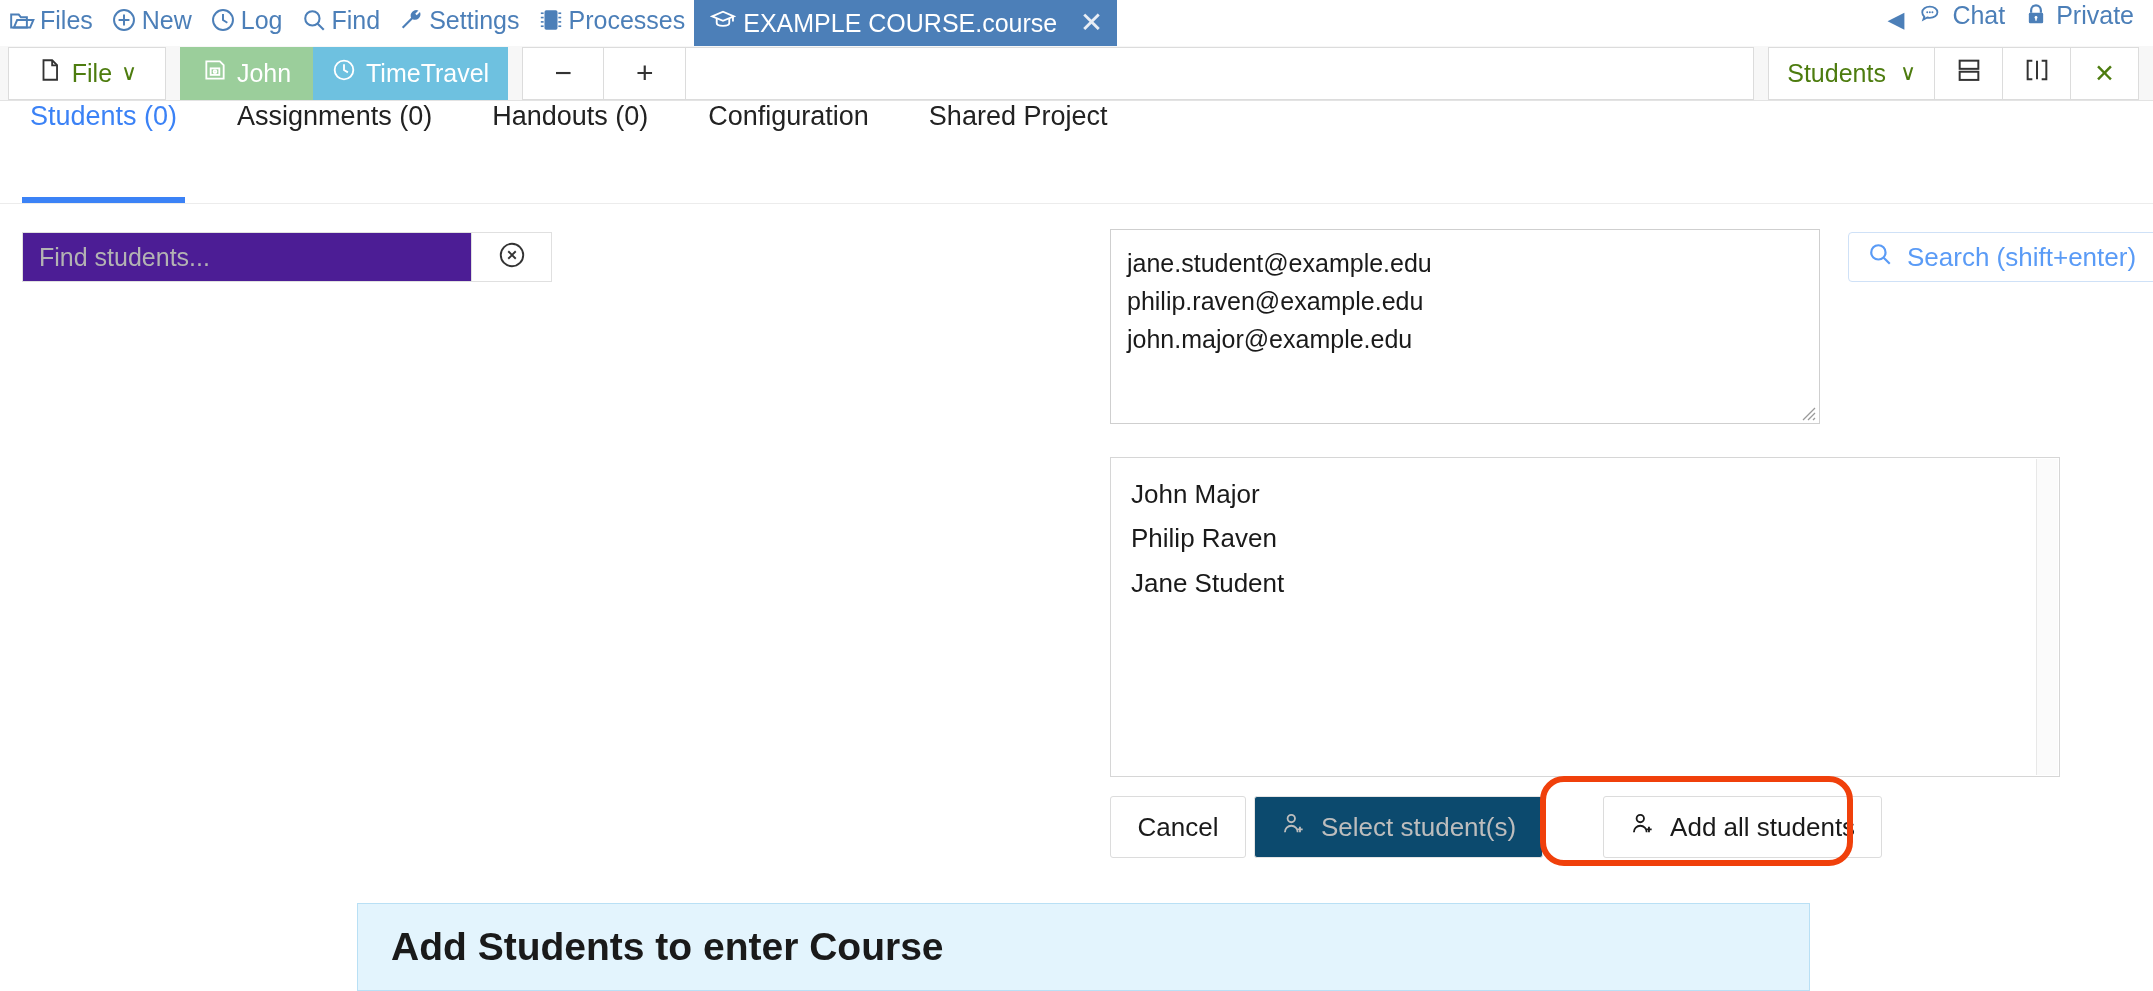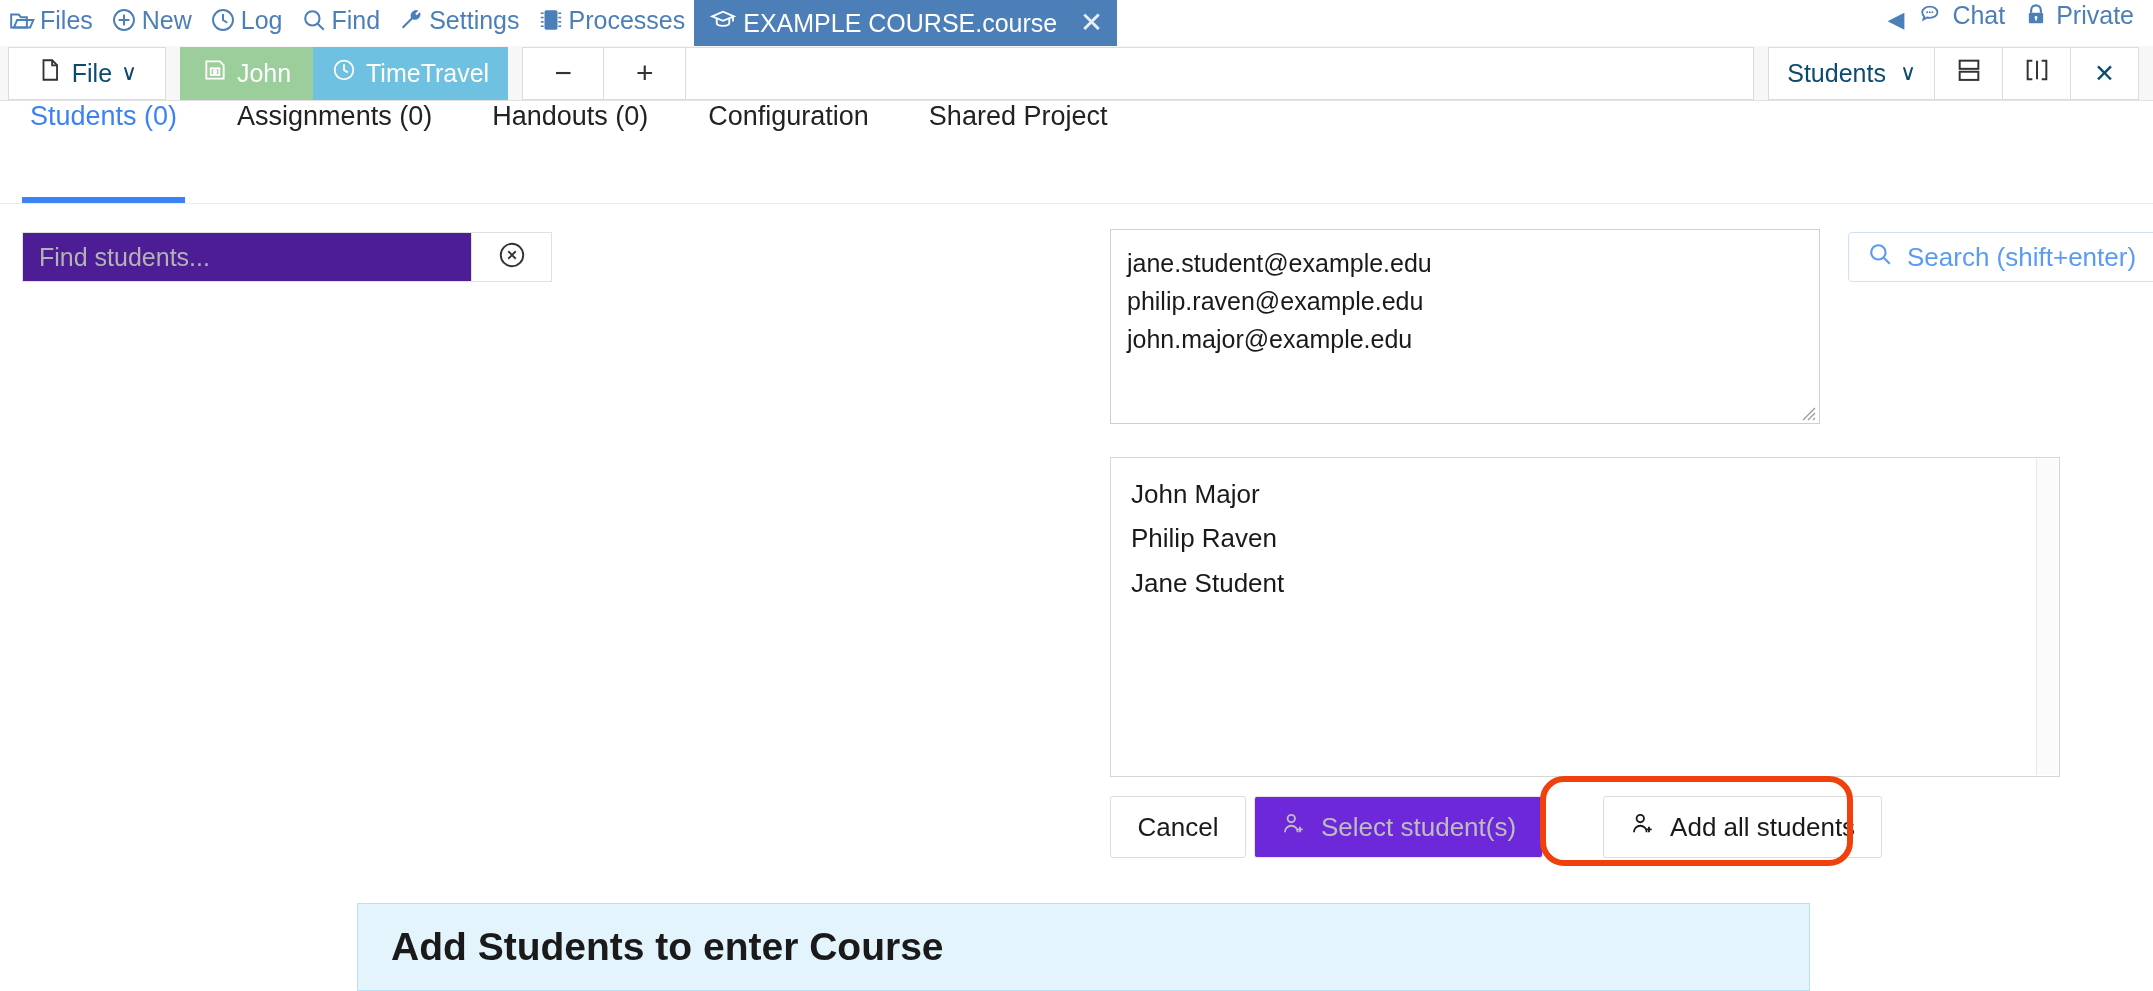--- a/index.html
+++ b/index.html
@@ -49,21 +49,21 @@
   
   .toolbar {
     position:absolute; left:0; top:46px; width:2153px; height:55px;
     background:#f7f7f7; border-bottom:1px solid #e3e3e3;
     display:flex; align-items:center;
   }
   .btn-group { display:flex; align-items:stretch; height:53px; }
   .tbtn {
     display:flex; align-items:center; justify-content:center; gap:9px;
     height:53px; background:#ffffff; border:1px solid #dcdcdc;
-    font-size:25px; color:#0c4a6e; padding:0 18px; cursor:pointer;
+    font-size:25px; color:#4d7c0f; padding:0 18px; cursor:pointer;
     white-space:nowrap;
   }
   .tbtn + .tbtn { border-left:none; }
   .tbtn.file { padding:0 22px; min-width:158px; }
   .tbtn.save { background:#9bce9b; color:#fff; border-color:#9bce9b; min-width:133px;}
   .tbtn.timetravel { background:#6ec1e0; color:#fff; border-color:#6ec1e0; min-width:188px;}
   .tbtn.icononly { width:82px; padding:0; font-size:30px; color:#333;}
   .spacer-fill { flex:1 1 auto; height:53px; background:#fff; border:1px solid #dcdcdc; border-left:none; }
   .toolbar-divider { width:8px; height:53px; background:#f7f7f7; }
   .right-group { display:flex; align-items:stretch; height:53px; margin-left:6px; }
@@ -137,21 +137,21 @@
     position:absolute; right:1px; top:1px; width:22px; bottom:1px;
     background:#fbfbfb; border-left:1px solid #e8e8e8;
   }
 
   .actionrow { position:absolute; left:1110px; top:796px; display:flex; align-items:stretch; gap:0; }
   .abtn {
     height:62px; display:flex; align-items:center; justify-content:center; gap:14px;
     border:1px solid #dcdcdc; background:#fff; font-size:26px; color:#1a1a1a;
     padding:0 26px; cursor:pointer; white-space:nowrap; border-radius:3px;
   }
-  .abtn.disabled { background:#6d28d9; color:#bdbdbd; border-color:#e5e5e5; cursor:default; }
+  .abtn.disabled { background:#0c4a6e; color:#bdbdbd; border-color:#e5e5e5; cursor:default; }
   .abtn.cancel { min-width:136px; }
   .abtn.select-students { margin-left:8px; min-width:268px; }
   .abtn.add-all { margin-left:60px; min-width:268px; }
 
   .highlight-ring {
     position:absolute; left:1540px; top:776px; width:313px; height:90px;
     border:6px solid #f0400b; border-radius:24px; pointer-events:none;
   }
 
   .banner {

